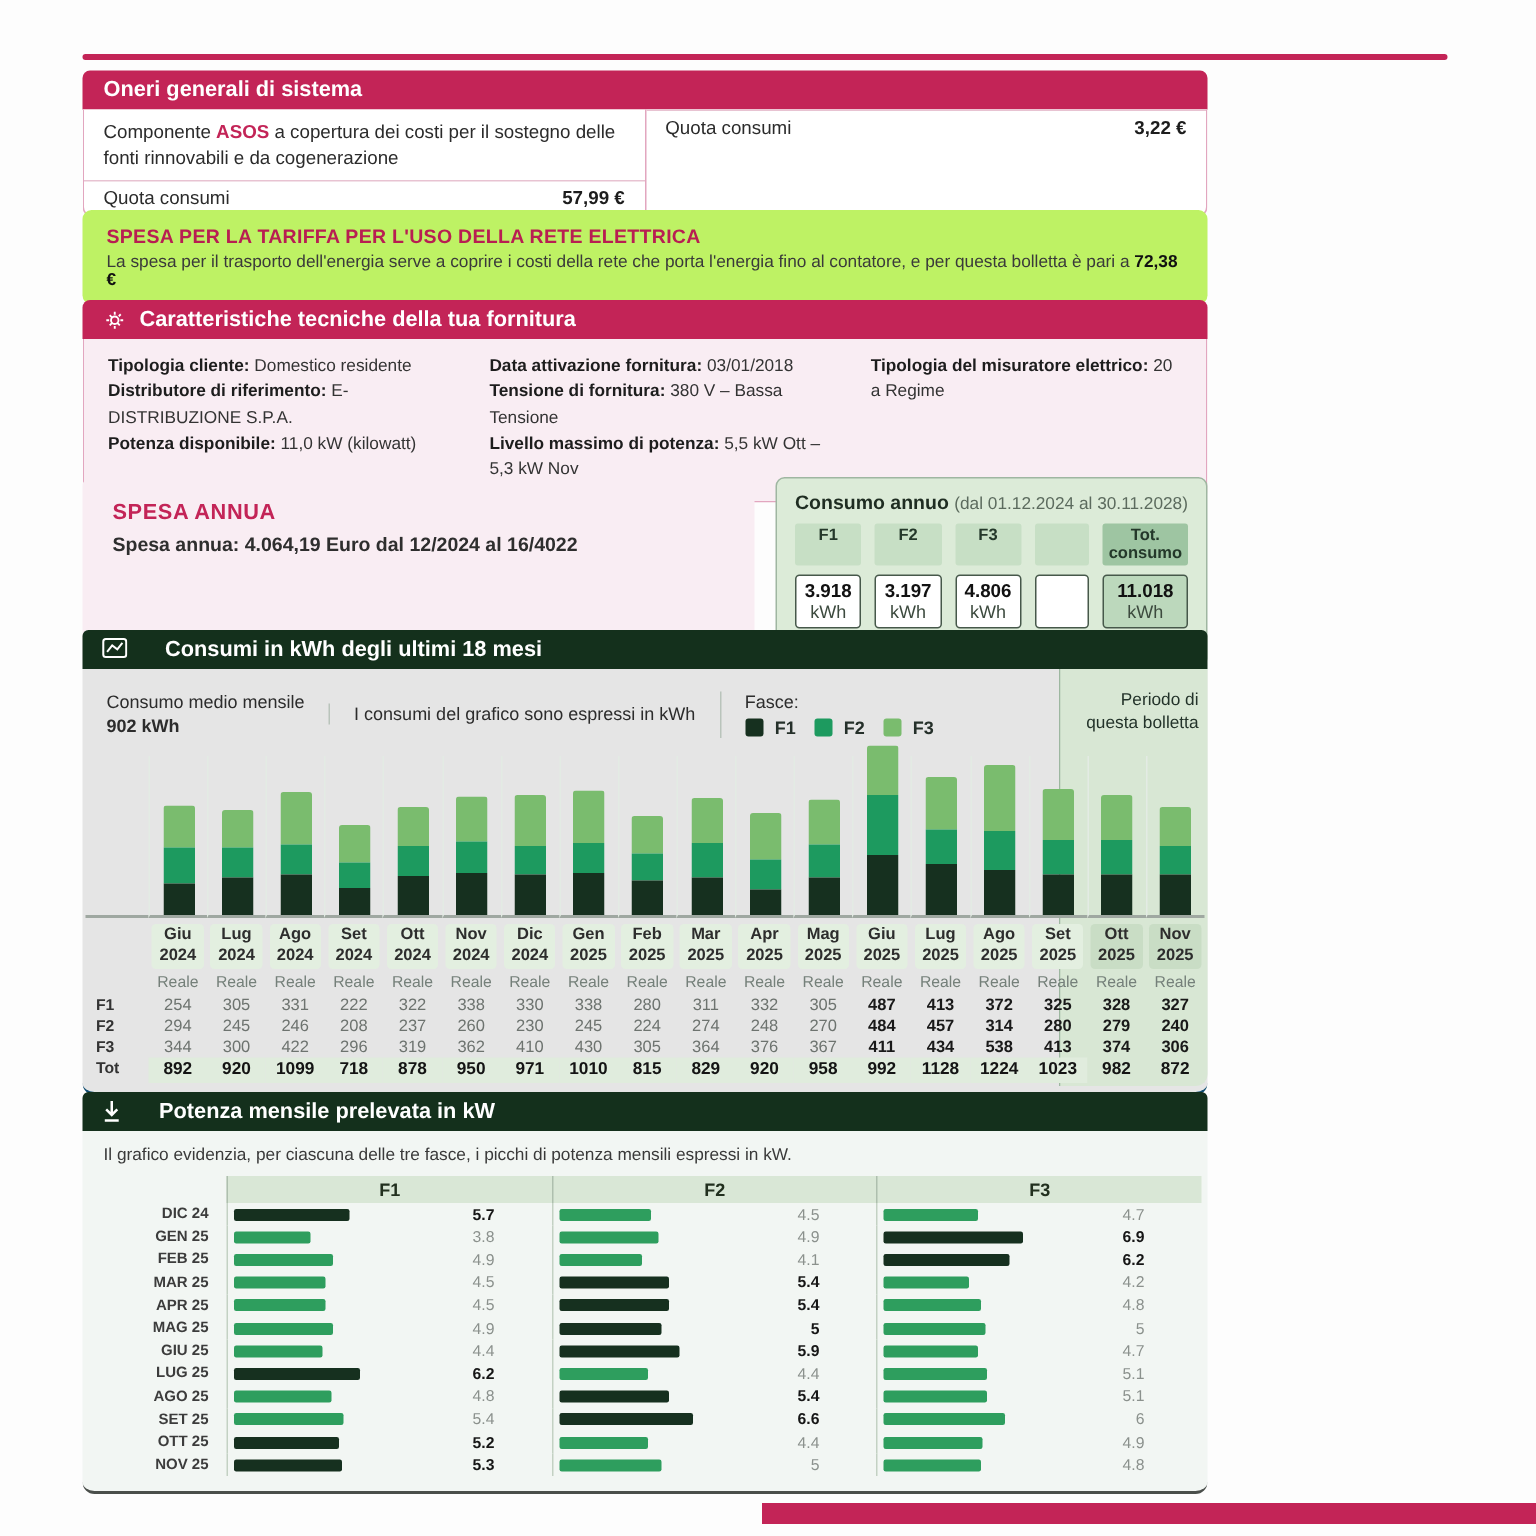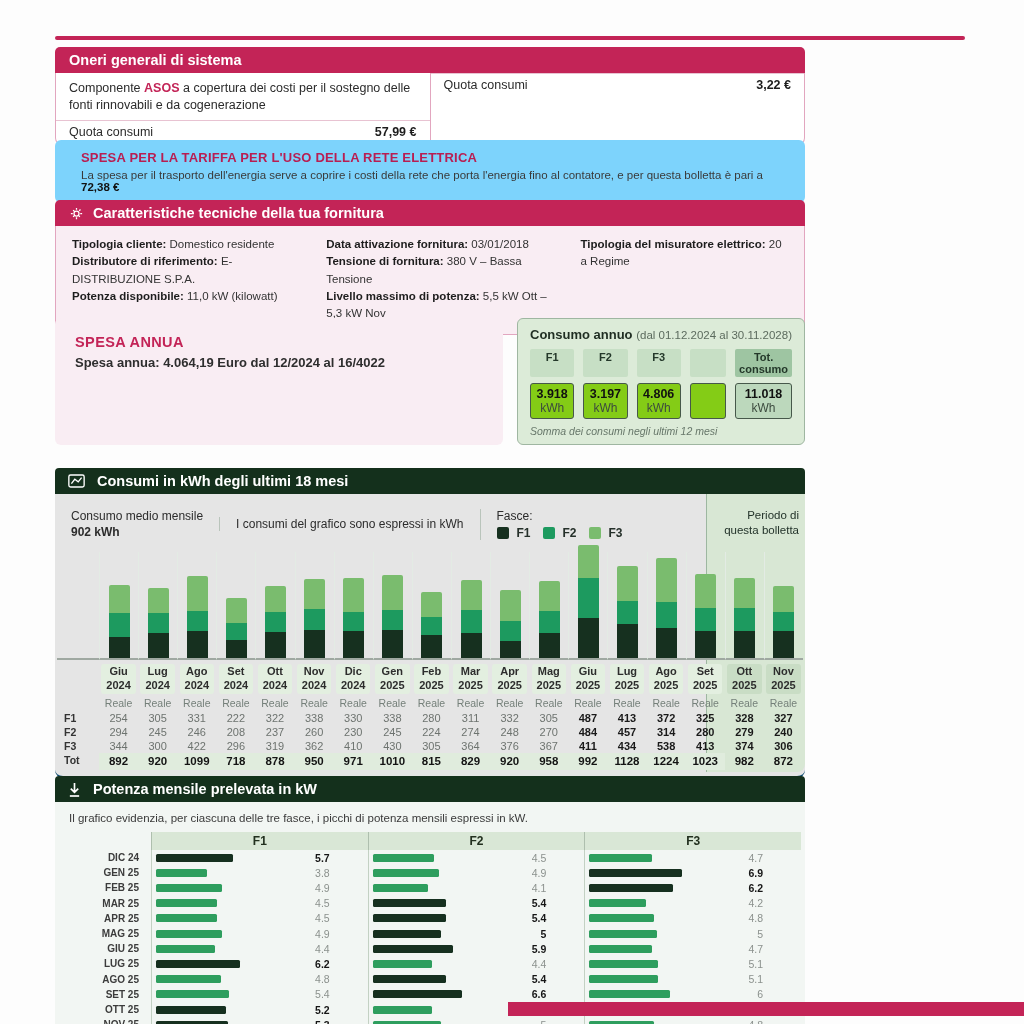--- a/index.html
+++ b/index.html
@@ -15,21 +15,21 @@
   
   .oneri-box { display:flex; border:1px solid #e2a6bf; border-top:none; border-radius:0 0 7px 7px; background:#fff; }
   .oneri-col { flex:1; display:flex; flex-direction:column; }
   .oneri-col + .oneri-col { border-left:1px solid #e2a6bf; }
   .oneri-desc { font-size:12.5px; padding:7px 13px 6px 13px; line-height:1.35; color:#2b2b2b; flex:1; }
   .code { color:#c32457; font-weight:bold; }
   .quota-row { display:flex; justify-content:space-between; border-top:1px solid #e8c3d2; padding:4px 13px 5px 13px; font-size:12.5px; color:#2b2b2b; }
   .quota-row b { font-weight:bold; color:#1d1d1d; }
 
   
-  .pink-panel { background:#7dd3fc; border-radius:6px; padding:10px 26px; }
+  .pink-panel { background:#bef264; border-radius:6px; padding:10px 16px; }
   .pink-title { color:#b81e52; font-weight:bold; font-size:13px; letter-spacing:.2px; }
   .pink-body { font-size:11.5px; color:#3a3a3a; margin-top:4px; }
   .pink-body b { color:#111; }
 
   
   .car-panel { background:#f9edf3; border:1px solid #e2a6bf; border-top:none; border-radius:0 0 7px 7px; padding:10px 16px 12px 16px; display:flex; gap:26px; }
   .car-col { flex:1.1; }
   .car-col.last { flex:1; }
   .car-line { font-size:11.5px; line-height:1.5; color:#333; }
   .car-line b { color:#1d1d1d; }
@@ -42,27 +42,27 @@
   .spesa-title { color:#c32457; font-weight:bold; font-size:14.5px; letter-spacing:.4px; }
   .spesa-text { margin-top:5px; font-size:13px; font-weight:bold; color:#2e2e2e; }
 
   .cons-annuo { flex:1; background:#dcebd8; border:1px solid #9fb6a1; border-radius:6px; padding:8px 12px 7px 12px; }
   .ca-title { font-size:13px; color:#1f2d22; }
   .ca-title b { font-weight:bold; }
   .ca-sub { color:#5c6b5e; font-size:11.5px; }
   .ca-grid { display:grid; grid-template-columns:1fr 1fr 1fr .82fr 1.05fr; gap:6px 9px; margin-top:7px; }
   .ca-head { background:#c7dfc5; font-size:11px; font-weight:bold; color:#24382a; text-align:center; padding:2px 4px; border-radius:2px; }
   .ca-head.tot { background:#9ec5a2; }
-  .ca-val { background:#84cc16; border:1.5px solid #46584a; border-radius:3px; font-size:12px; text-align:center; padding:3px 2px; color:#3c4a3e; }
+  .ca-val { background:#ffffff; border:1.5px solid #46584a; border-radius:3px; font-size:12px; text-align:center; padding:3px 2px; color:#3c4a3e; }
   .ca-val b { font-size:12.5px; color:#111; }
   .ca-val.tot { background:#bcd8bc; border-color:#46584a; }
   .ca-cap { font-size:10.5px; font-style:italic; color:#67776a; margin-top:6px; }
 
   
-  .green-header { background:#14301c; color:#fff; font-weight:bold; font-size:14.5px; border-radius:4px 4px 0 0; padding:5px 13px; display:flex; align-items:center; gap:12px;margin-top:48px; }
+  .green-header { background:#14301c; color:#fff; font-weight:bold; font-size:14.5px; border-radius:4px 4px 0 0; padding:5px 13px; display:flex; gap:25px; }
   .cons-box { background:#e5e5e5; border-bottom:2px solid #0c4a6e; border-radius:0 0 8px 8px; position:relative; }
   .hl-bg { position:absolute; top:0; bottom:4px; right:0; width:99px; background:#d8e7d4; border-left:1px solid #9db7a0; border-radius:0 0 8px 0; }
   .info-row { position:relative; display:flex; align-items:center; padding:12px 0 10px 14px; min-height:58px; }
   .info-item { padding:0 16px; font-size:12px; color:#2c2c2c; }
   .info-item + .info-item { border-left:1px solid #b9c4bb; }
   .info-item .bold2 { font-weight:bold; margin-top:2px; }
   .legend { display:flex; align-items:center; gap:8px; margin-top:3px; }
   .sw { width:12px; height:12px; display:inline-block; border-radius:2px; }
   .leg-lab { font-size:12px; font-weight:bold; color:#25302a; margin-right:4px; }
   .periodo { position:absolute; right:0; top:0; bottom:0; width:99px; display:flex; align-items:center; justify-content:center; text-align:right; font-size:11.5px; color:#23332a; line-height:1.3; padding:0 6px; }

